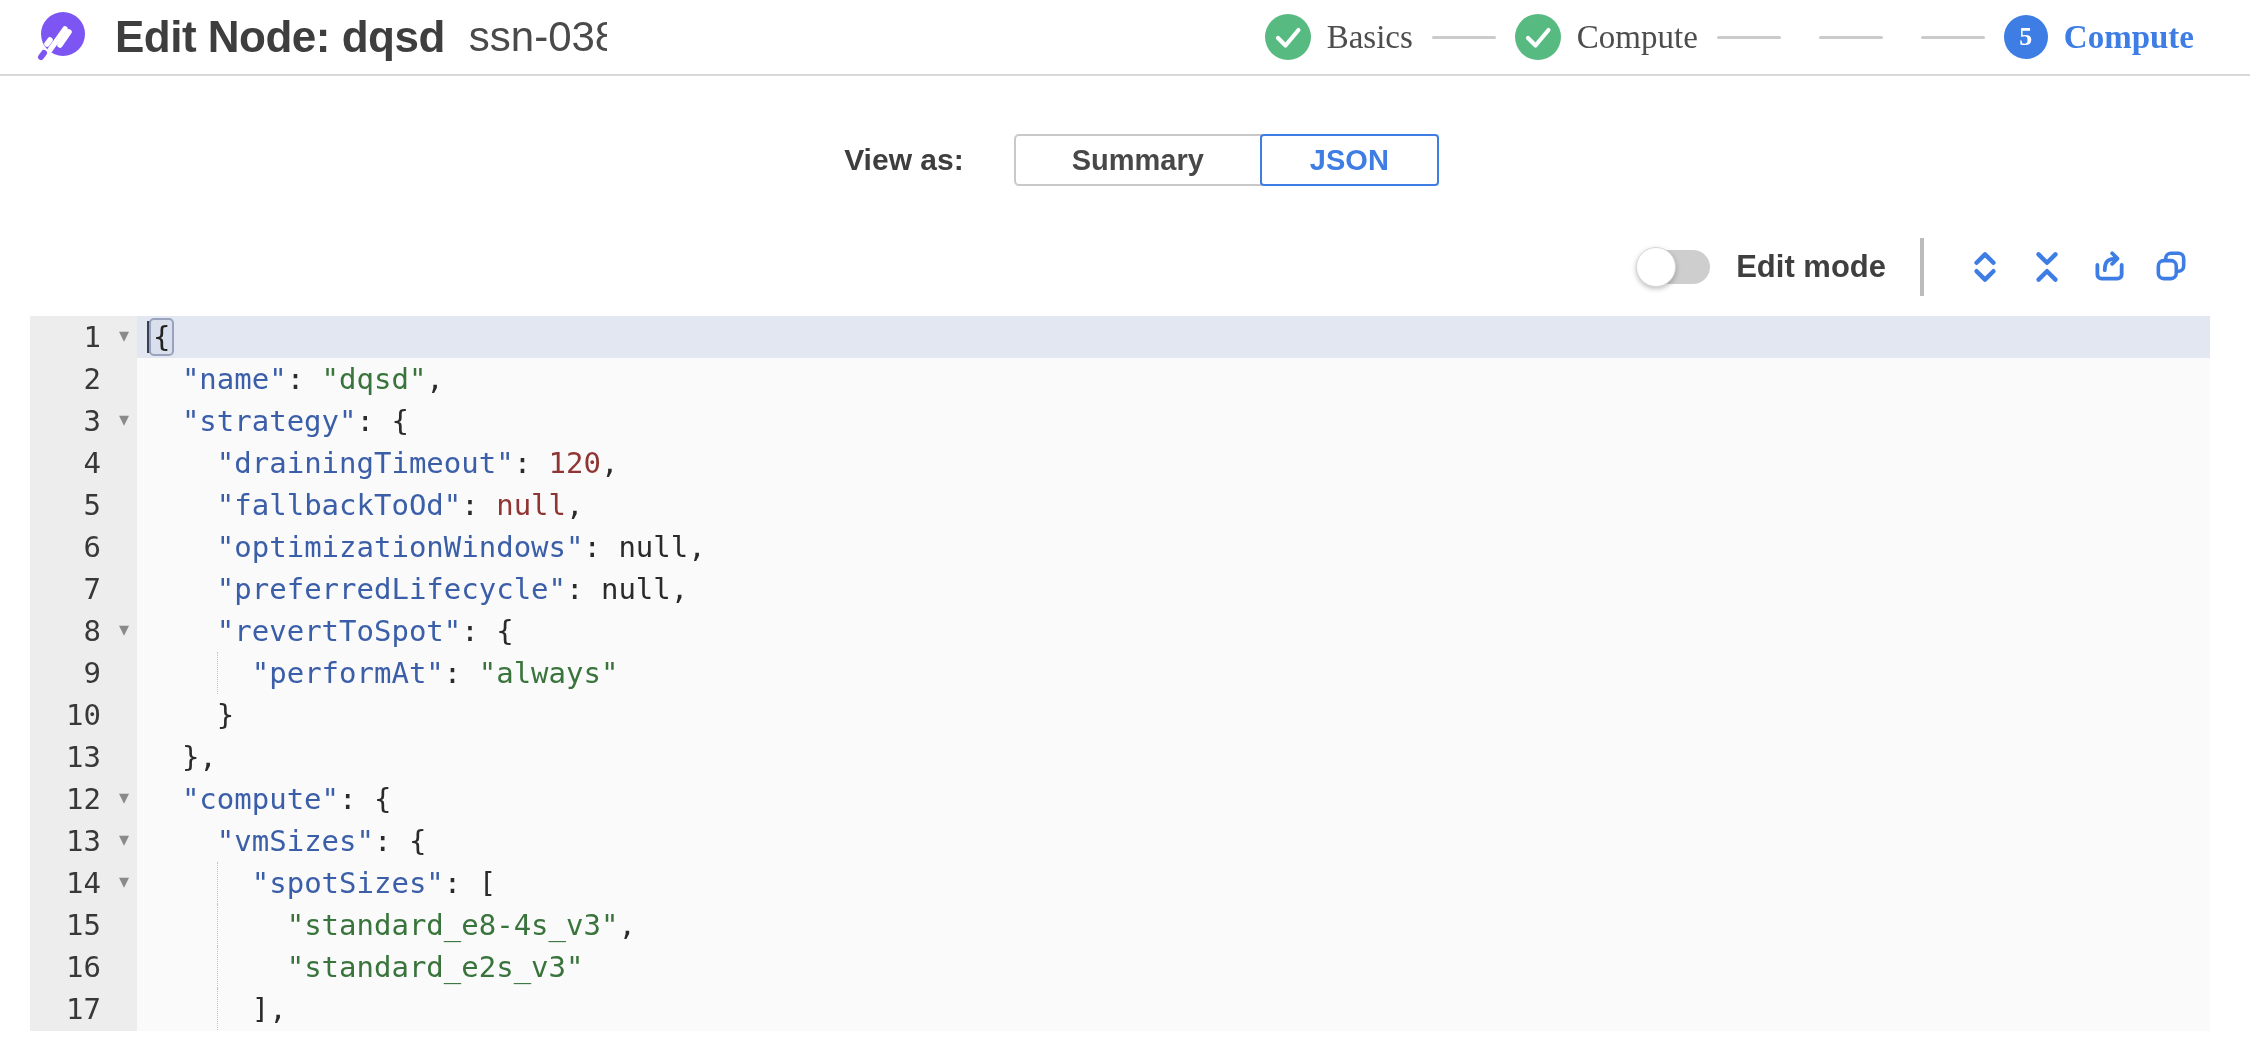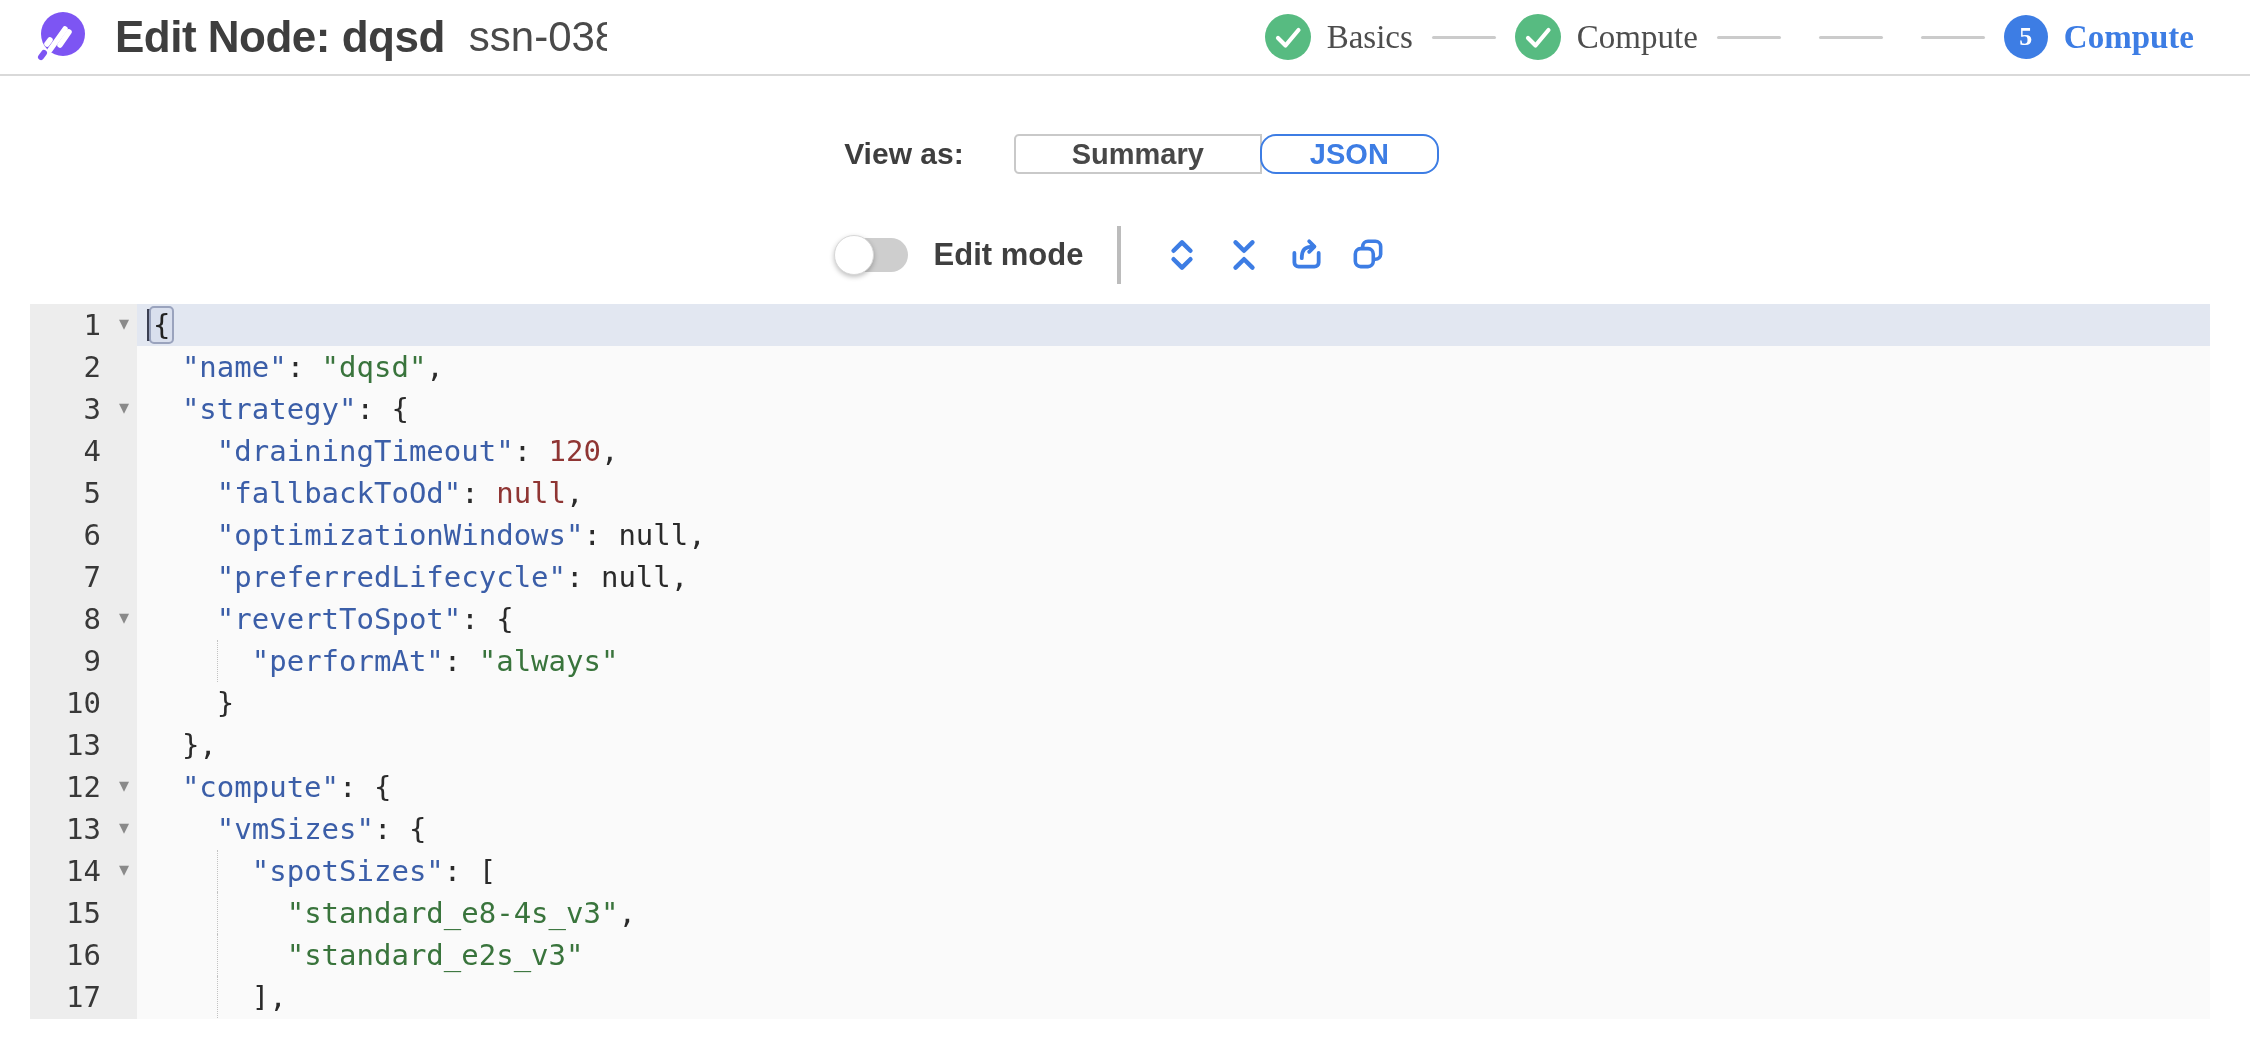--- a/index.html
+++ b/index.html
@@ -25,28 +25,28 @@
     align-items: center; justify-content: center; }
   .step-label { margin-left: 16px; font-size: 33px; color: #4d4d4d; white-space: nowrap; }
   .step.current .step-label { color: var(--accent); font-weight: 700; }
   .connector { width: 64px; height: 3px; background: #cbcbcb; border-radius: 2px;
     margin: 0 19px; }
 
   
   .viewas { display: flex; align-items: center; margin: 58px 0 0 33px; justify-content: center; }
   .viewas-label { font-size: 30px; font-weight: 700; color: #3e3e3e; }
   .btn-group { display: flex; margin-left: 50px; }
-  .vbtn { height: 40px; background: #fff; font-family: inherit; font-size: 29px;
+  .vbtn { height: 52px; background: #fff; font-family: inherit; font-size: 29px;
     font-weight: 700; padding: 0 56px; cursor: pointer; }
   .vbtn.plain { border: 2px solid #c9c9c9; border-radius: 5px 0 0 5px; color: #484848; }
-  .vbtn.active { border: 2px solid var(--accent); border-radius: 16px; color: var(--accent);
+  .vbtn.active { border: 2px solid var(--accent); border-radius: 4px; color: var(--accent);
     margin-left: -2px; position: relative; z-index: 1; padding: 0 48px; }
 
   
-  .toolbar { display: flex; align-items: center; justify-content: center;
+  .toolbar { display: flex; align-items: center; justify-content: flex-end;
     margin: 52px 48px 0 0; height: 58px; padding-left: 33px; }
   .toggle { width: 72px; height: 34px; border-radius: 17px; background: #cecece;
     position: relative; cursor: pointer; flex: 0 0 auto; }
   .knob { position: absolute; left: -2px; top: -3px; width: 40px; height: 40px;
     border-radius: 50%; background: #fff; border: 1px solid #d8d8d8;
     box-shadow: 0 2px 5px rgba(0,0,0,.25); }
   .editmode-label { margin-left: 26px; font-size: 31px; font-weight: 700; color: #3f3f3f; }
   .tdivider { width: 4px; height: 58px; background: #bcbcbc; margin: 0 30px 0 34px; }
   .icon-btn { width: 38px; height: 38px; margin: 0 12px; cursor: pointer; background: none;
     border: none; padding: 0; display: inline-flex; }

